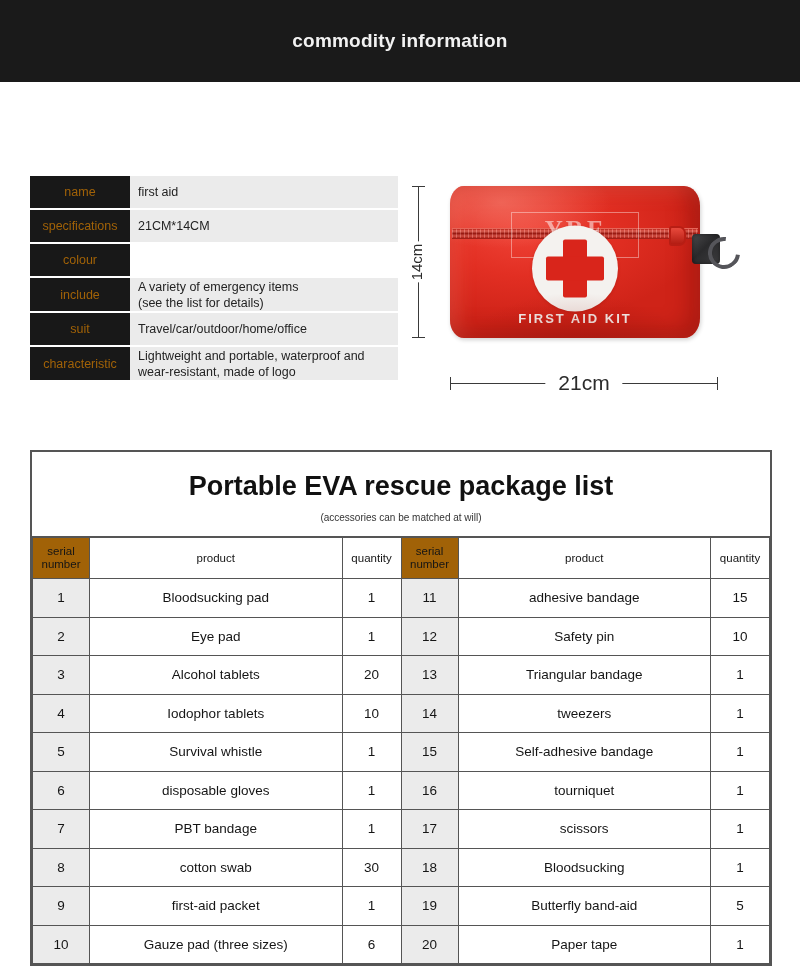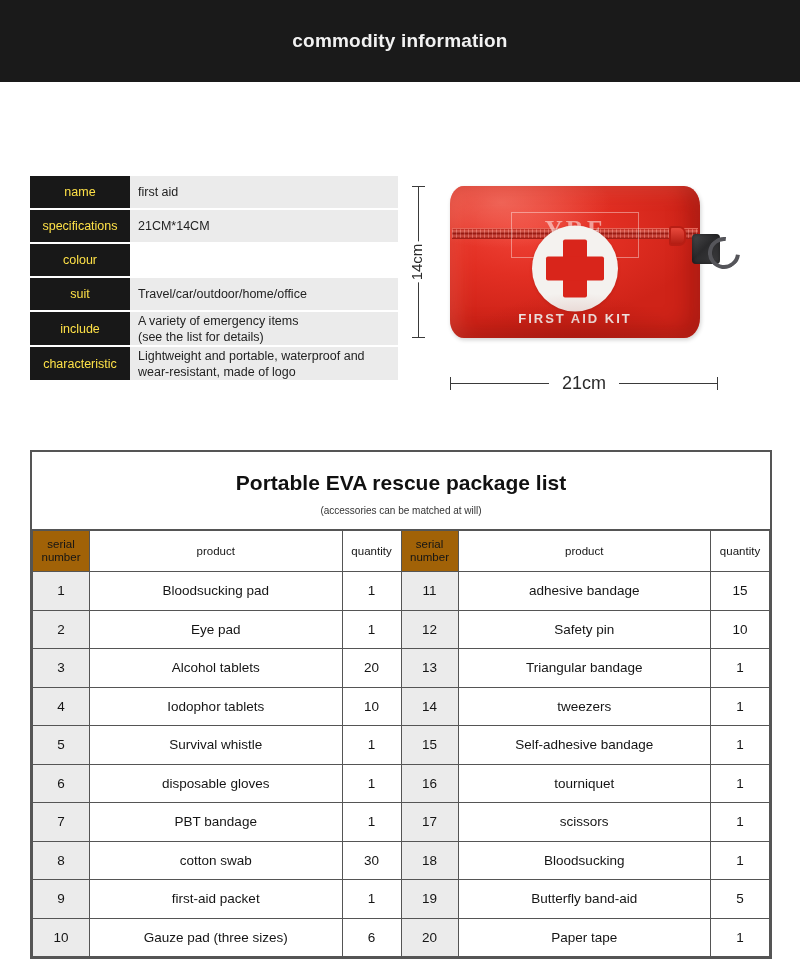--- a/index.html
+++ b/index.html
@@ -23,21 +23,21 @@
   }
 
   
   .spec-table{
     position:absolute;left:30px;top:176px;width:368px;
     border-collapse:separate;border-spacing:0 2px;
   }
   .spec-row{display:flex;width:368px;margin-bottom:2px;}
   .spec-label{
     width:100px;min-width:100px;
-    background:#181818;color:#fde047;
+    background:#181818;color:#a16207;
     font-size:12.5px;
     display:flex;align-items:center;justify-content:center;
     text-align:center;
     padding:2px 0;
   }
   .spec-value{
     flex:1;
     background:#ebebeb;color:#232323;
     font-size:12.5px;
     display:flex;align-items:center;
@@ -150,36 +150,36 @@
     position:absolute;left:50px;top:215px;width:268px;height:16px;
   }
   .dim-h-line{
     position:absolute;left:0;top:8px;width:100%;height:1px;background:#3a3a3a;
   }
   .dim-h .cap{position:absolute;top:2px;width:1px;height:13px;background:#3a3a3a;}
   .dim-h .cap.left{left:0;}
   .dim-h .cap.right{right:0;}
   .dim-h-label{
     position:absolute;left:50%;top:50%;transform:translate(-50%,-50%);
-    font-size:18px;color:#2b2b2b;background:#ffffff;padding:0 13px;
+    font-size:21px;color:#2b2b2b;background:#ffffff;padding:0 13px;
     white-space:nowrap;
   }
 
   
   .list-wrap{
     position:absolute;left:30px;top:450px;width:742px;
     border:2px solid #555555;
     background:#ffffff;
     box-sizing:border-box;
   }
   .list-head{
     padding:19px 0 13px 0;border-bottom:1px solid #555555;
   }
   .list-title{
-    text-align:center;font-size:21px;font-weight:bold;color:#111111;
+    text-align:center;font-size:27px;font-weight:bold;color:#111111;
   }
   .list-sub{
     text-align:center;font-size:10px;color:#333333;margin-top:10px;
   }
   table.items{
     width:100%;border-collapse:collapse;table-layout:fixed;
   }
   table.items td,table.items th{
     border:1px solid #555555;
     font-size:13.5px;font-weight:normal;
@@ -209,28 +209,28 @@
       <div class="spec-label">name</div>
       <div class="spec-value">first aid</div>
     </div>
     <div class="spec-row r-h1">
       <div class="spec-label">specifications</div>
       <div class="spec-value">21CM*14CM</div>
     </div>
     <div class="spec-row r-h1">
       <div class="spec-label">colour</div>
     </div>
-    <div class="spec-row r-h1">
-      <div class="spec-label">suit</div>
-      <div class="spec-value">Travel/car/outdoor/home/office</div>
-    </div>
     <div class="spec-row r-h2">
       <div class="spec-label">include</div>
       <div class="spec-value">A variety of emergency items
  (see the list for details)</div>
+    </div>
+    <div class="spec-row r-h1">
+      <div class="spec-label">suit</div>
+      <div class="spec-value">Travel/car/outdoor/home/office</div>
     </div>
     <div class="spec-row r-h2">
       <div class="spec-label">characteristic</div>
       <div class="spec-value">Lightweight and portable, waterproof and
 wear-resistant, made of logo</div>
     </div>
   </div>
 
 <div class="photo-area">
 

